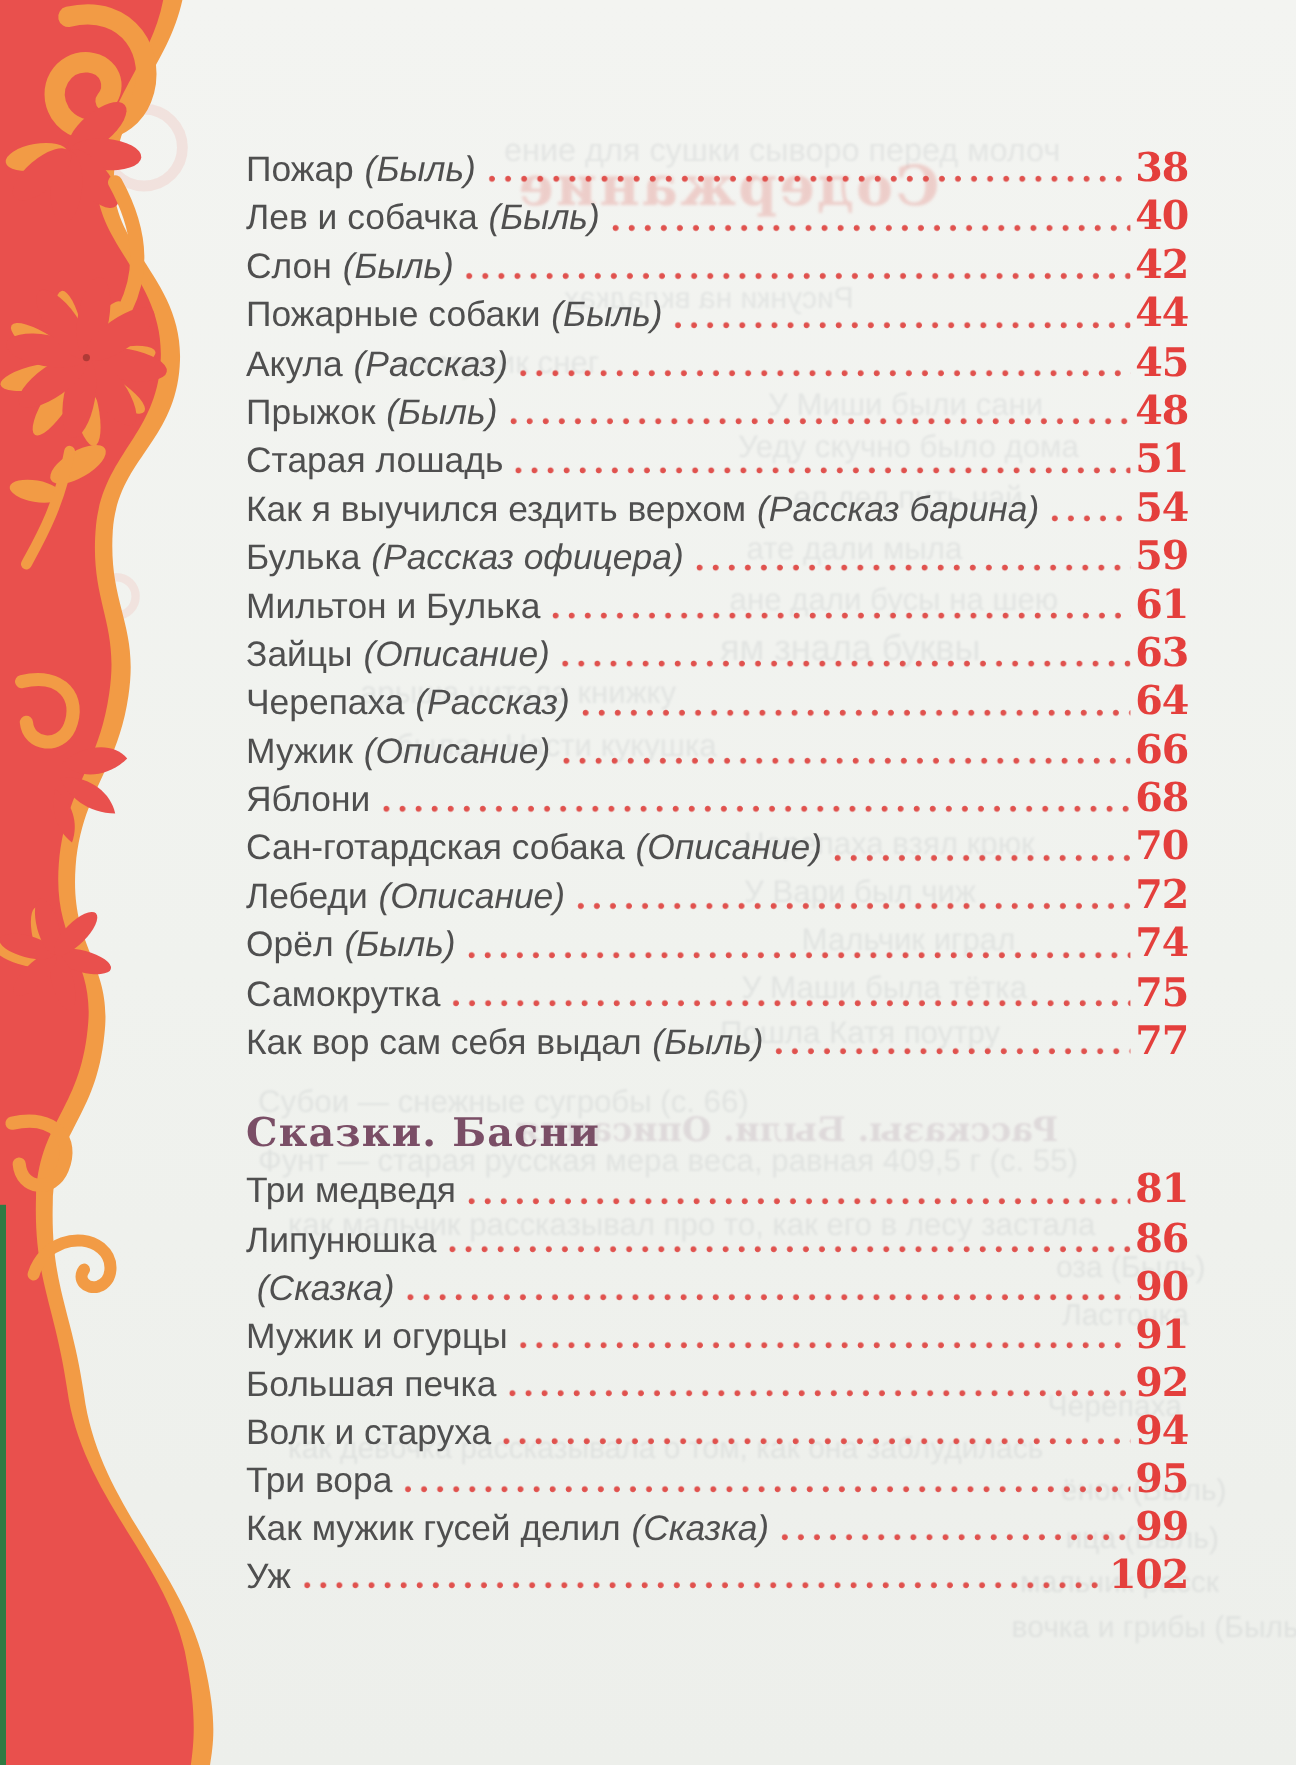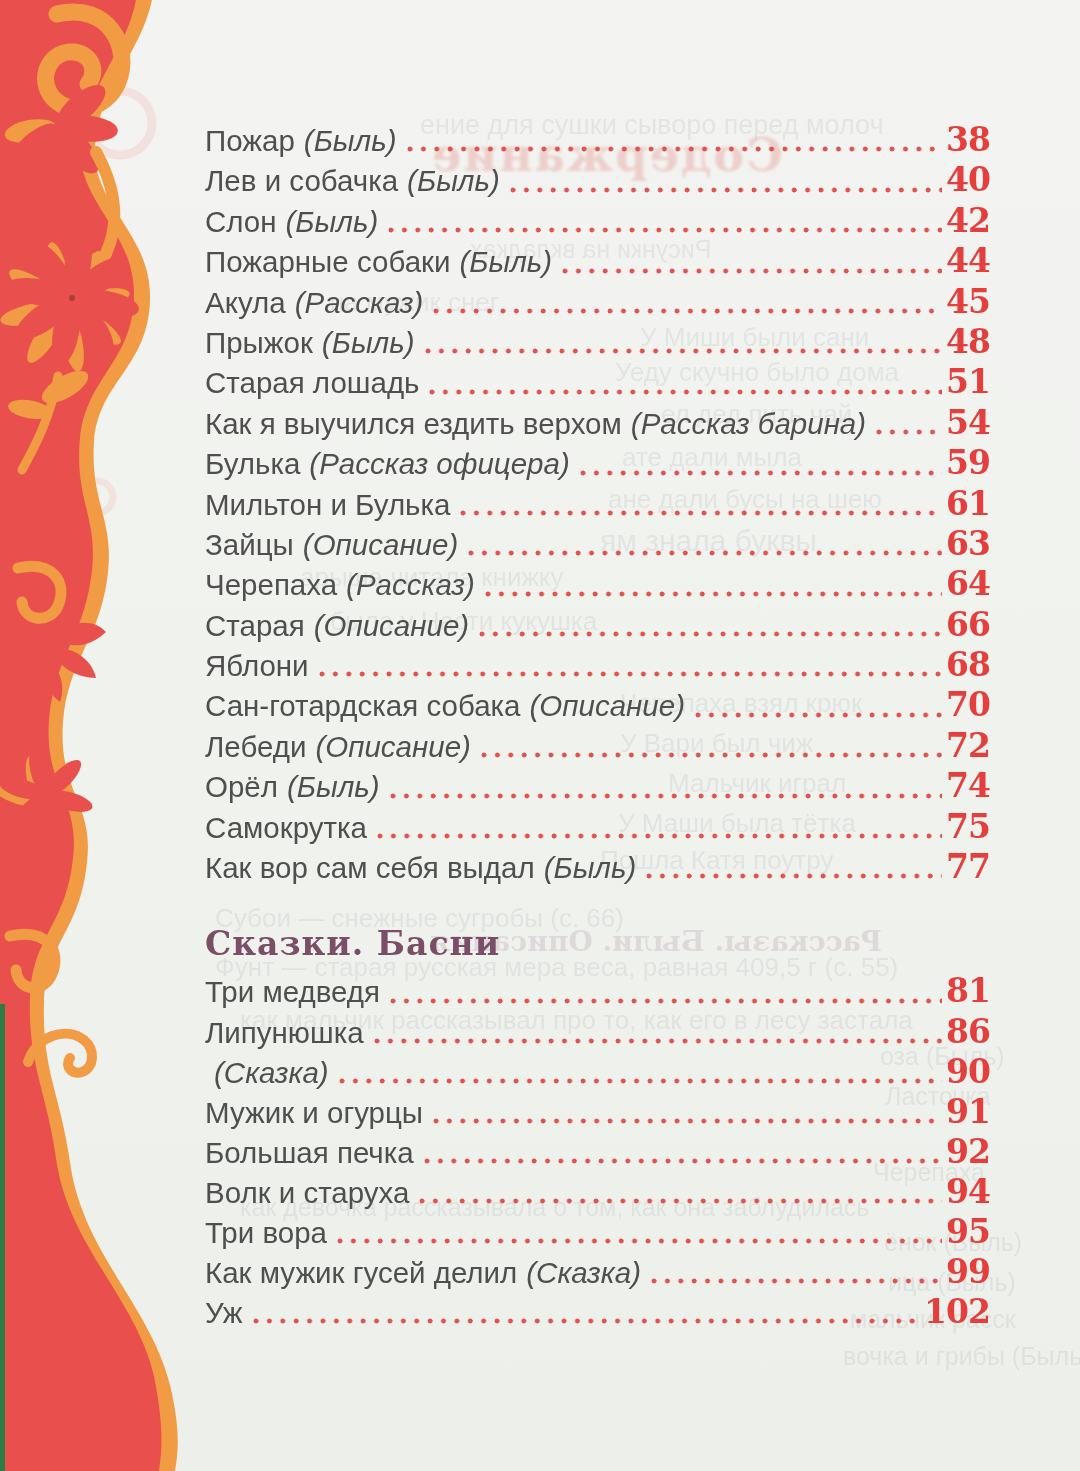--- a/index.html
+++ b/index.html
@@ -233,21 +233,21 @@
   </div>
 
   <div class="toc-row">
     <span class="toc-title">Черепаха</span>
     <span class="toc-note">(Рассказ)</span>
     <span class="leader"></span>
     <span class="toc-page">64</span>
   </div>
 
   <div class="toc-row">
-    <span class="toc-title">Старая</span>
+    <span class="toc-title">Мужик</span>
     <span class="toc-note">(Описание)</span>
     <span class="leader"></span>
     <span class="toc-page">66</span>
   </div>
 
   <div class="toc-row">
     <span class="toc-title">Яблони</span>
 
     <span class="leader"></span>
     <span class="toc-page">68</span>

